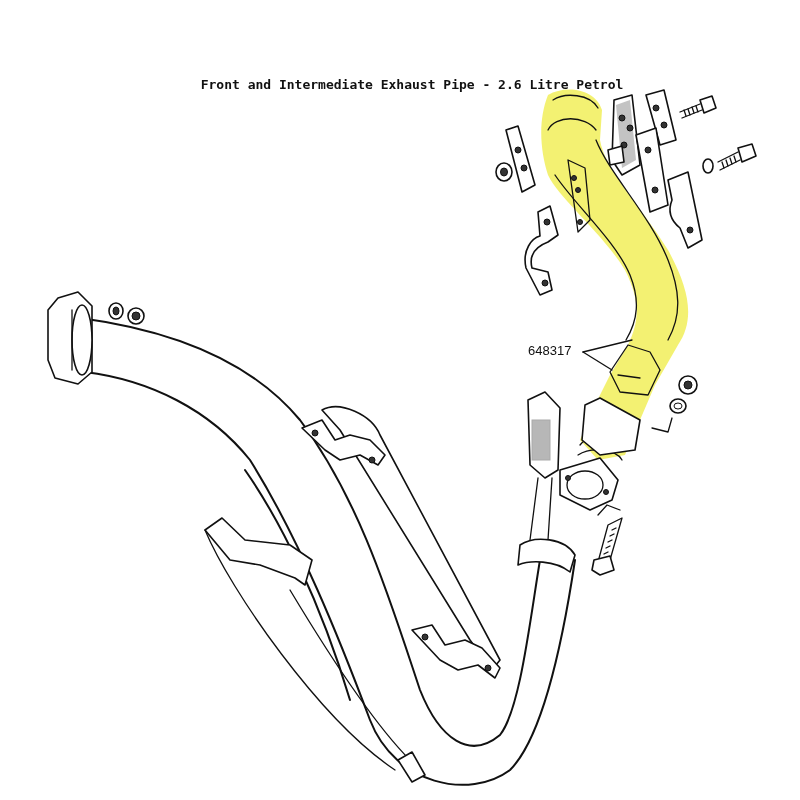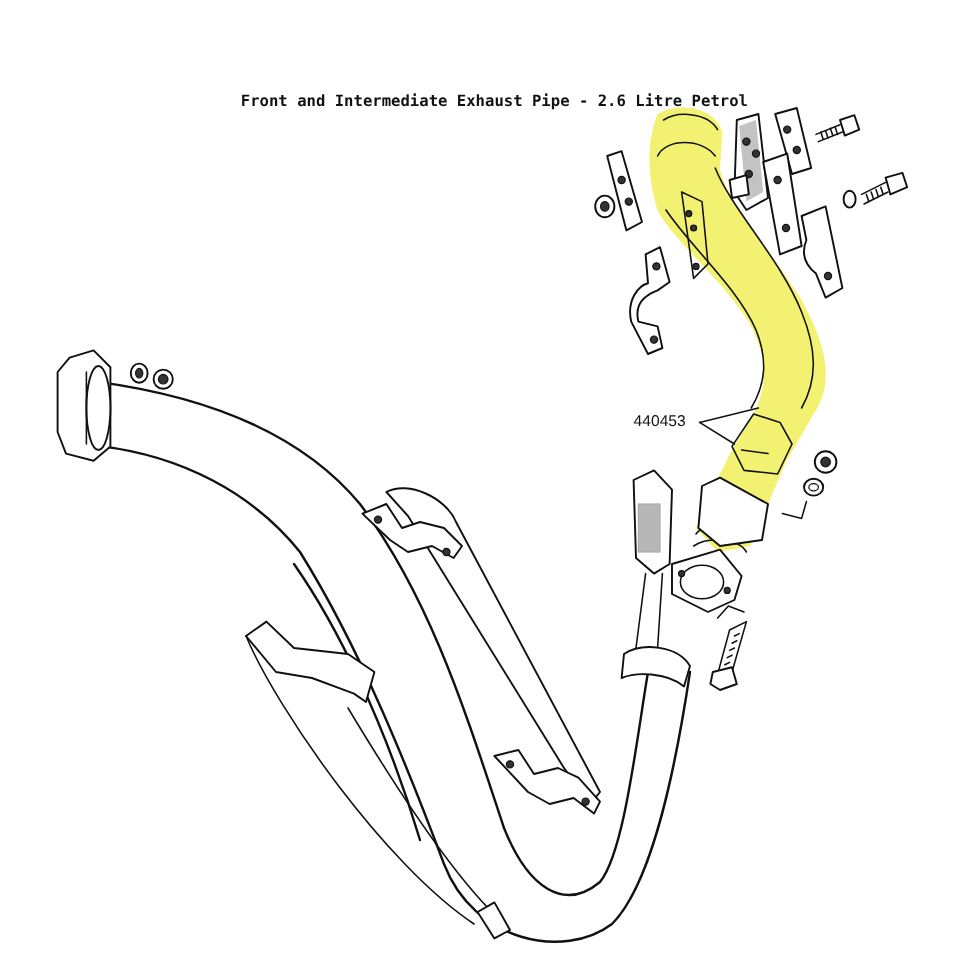--- a/index.html
+++ b/index.html
@@ -158,13 +158,13 @@
     <path class="lnt" d="M722 162 L724 168 M726 160 L728 166 M730 158 L732 164 M734 156 L736 162"></path>
     <path class="part" d="M738 148 L752 144 L756 156 L742 162 Z"></path>
   </g>
 
   <g>
     <path class="lnt" d="M583 352 L632 340"></path>
     <path class="lnt" d="M583 352 L612 370"></path>
   </g>
 </svg>
 
-<div class="callout">440453</div>
+<div class="callout">648317</div>
 
 </body></html>

